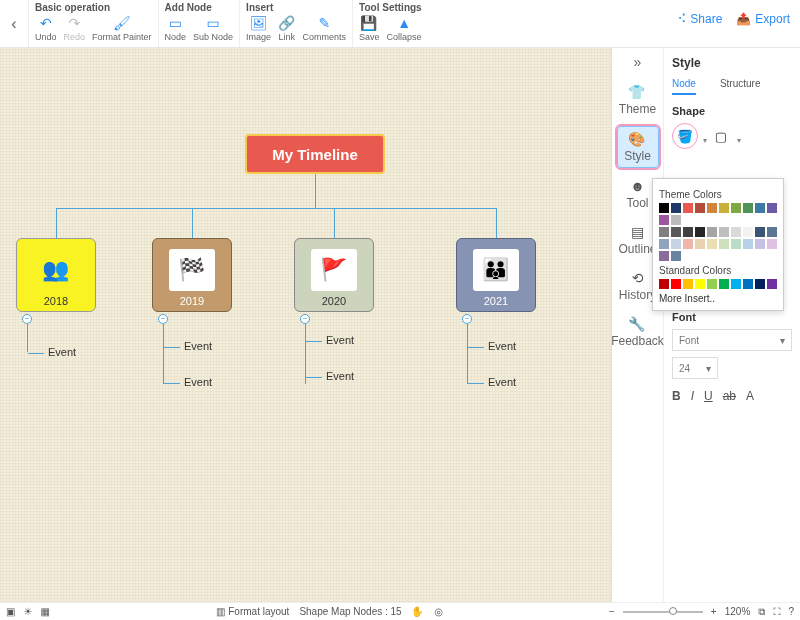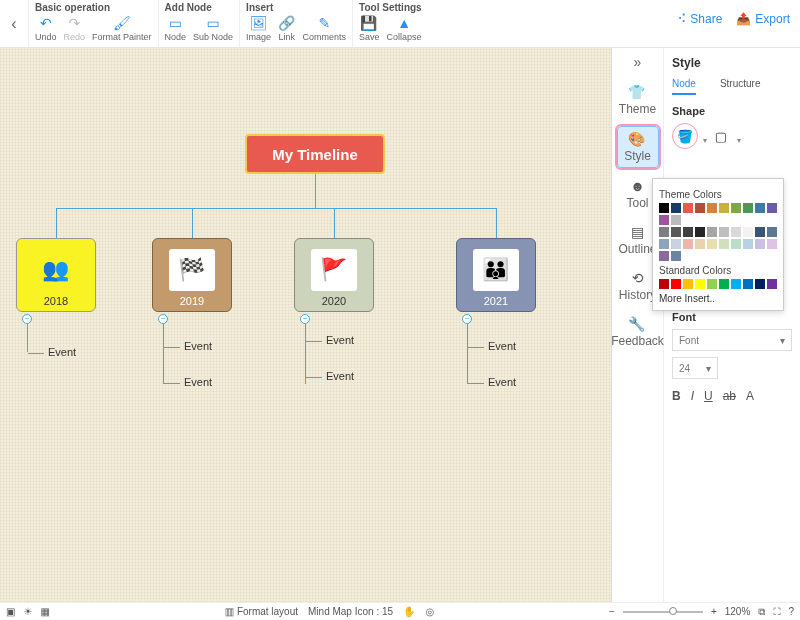--- a/index.html
+++ b/index.html
@@ -454,21 +454,21 @@
 </div>
 
 <div class="bottombar">
   <div class="bb-left">
     <span>▣</span>
     <span>☀</span>
     <span>▦</span>
   </div>
   <div class="bb-center">
     <span>▥ <span>Format layout</span></span>
-    <span><span>Mind Map Icon :</span> <span>15</span></span>
+    <span><span>Shape Map Nodes :</span> <span>15</span></span>
     <span>✋</span>
     <span>◎</span>
   </div>
   <div class="bb-right">
     <span>−</span>
     <span class="zoom-track">
         <span class="zoom-thumb"></span>
       </span>
     <span>+</span>
     <span>120%</span>

